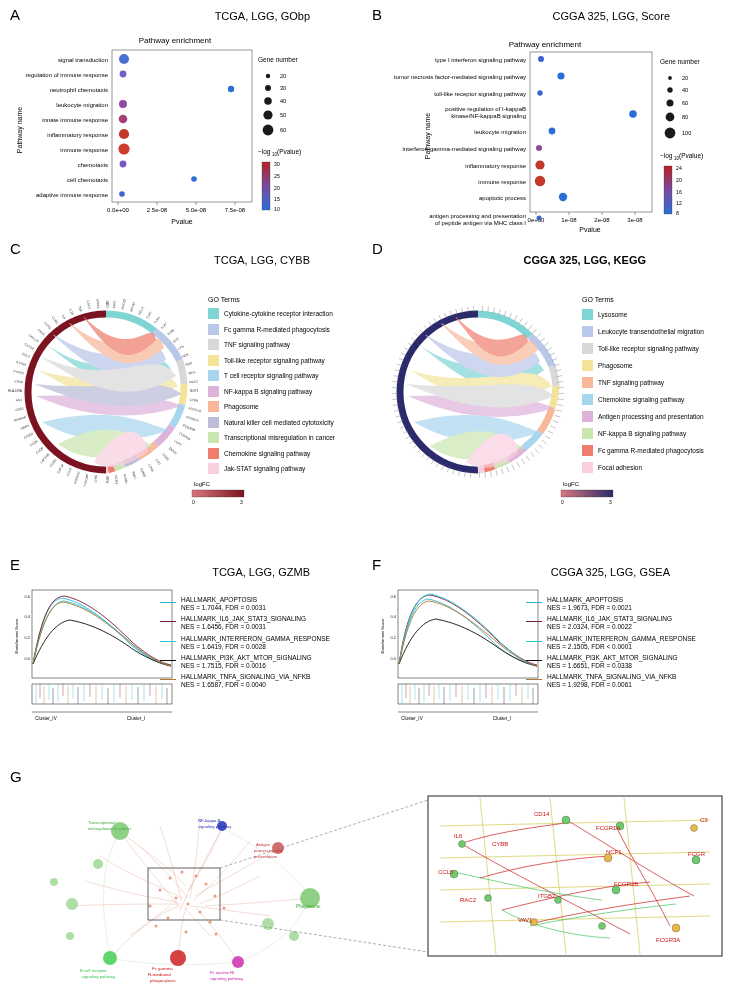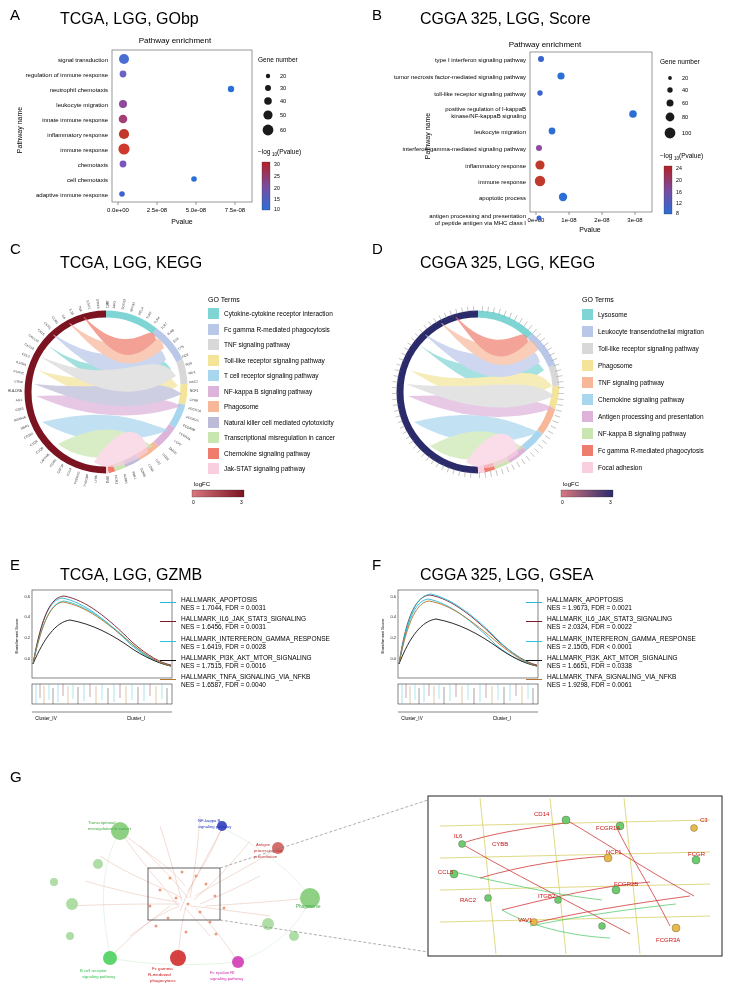--- a/index.html
+++ b/index.html
@@ -3,21 +3,21 @@
 <meta charset="utf-8">
 <style>
   html,body{margin:0;padding:0;}
   body{
     width:736px;height:992px;background:#ffffff;
     font-family:"Liberation Sans", sans-serif;
     color:#000;position:relative;overflow:hidden;
   }
   .panel{position:absolute;}
   .plabel{font-size:15px;font-weight:400;font-family:"Liberation Sans",sans-serif;}
-  .ptitle{font-size:16px;text-align:left;}
+  .ptitle{font-size:11px;text-align:right;}
   .subtitle{font-size:8px;text-align:center;}
   .ticklab{font-size:6px;fill:#000;}
   svg{display:block;overflow:visible;}
   .legend-title{font-size:7px;}
   .legend-item{font-size:6.5px;}
   .gsea-lab{font-size:6.5px;line-height:1.25;}
   .chord-lab{font-size:3.2px;}
 </style>
 </head>
 <body>
@@ -188,21 +188,21 @@
       <text x="308" y="122">24</text>
       <text x="308" y="134">20</text>
       <text x="308" y="146">16</text>
       <text x="308" y="157">12</text>
       <text x="308" y="167">8</text>
     </g>
   </g>
 </svg>
 </div>
 
-<div class="panel ptitle" style="left:60px;top:254px;width:250px;">TCGA, LGG, KEGG</div>
+<div class="panel ptitle" style="left:60px;top:254px;width:250px;">TCGA, LGG, CYBB</div>
 <div class="panel" style="left:6px;top:274px;">
 <svg width="356" height="262" viewBox="0 0 356 262">
   <defs>
     <clipPath id="clipC">
           <circle cx="100" cy="118" r="78"></circle>
         </clipPath>
   </defs>
 
   <g>
     <path d="M100,118 m0,-78 a78,78 0 1,0 0,156" fill="none" stroke="#7b1320" stroke-width="7"></path>
@@ -476,21 +476,21 @@
   <div style="display:flex;align-items:center;margin:4.5px 0;">
       <span style="width:11px;height:11px;background:#ef7d6d;display:inline-block;margin-right:5px;"></span>
       <span class="legend-item">Chemokine signaling pathway</span>
     </div>
   <div style="display:flex;align-items:center;margin:4.5px 0;">
       <span style="width:11px;height:11px;background:#f9cfe0;display:inline-block;margin-right:5px;"></span>
       <span class="legend-item">Jak-STAT signaling pathway</span>
     </div>
 </div>
 
-<div class="panel ptitle" style="left:420px;top:254px;width:250px;">CGGA 325, LGG, KEGG</div>
+<div class="panel ptitle" style="left:396px;top:254px;width:250px;font-weight:bold;">CGGA 325, LGG, KEGG</div>
 <div class="panel" style="left:368px;top:274px;">
 <svg width="360" height="262" viewBox="0 0 360 262">
   <defs>
     <clipPath id="clipD">
           <circle cx="110" cy="118" r="78"></circle>
         </clipPath>
   </defs>
   <g>
     <path d="M110,118 m0,-78 a78,78 0 1,0 0,156" fill="none" stroke="#2b2b6b" stroke-width="7"></path>
   </g>

